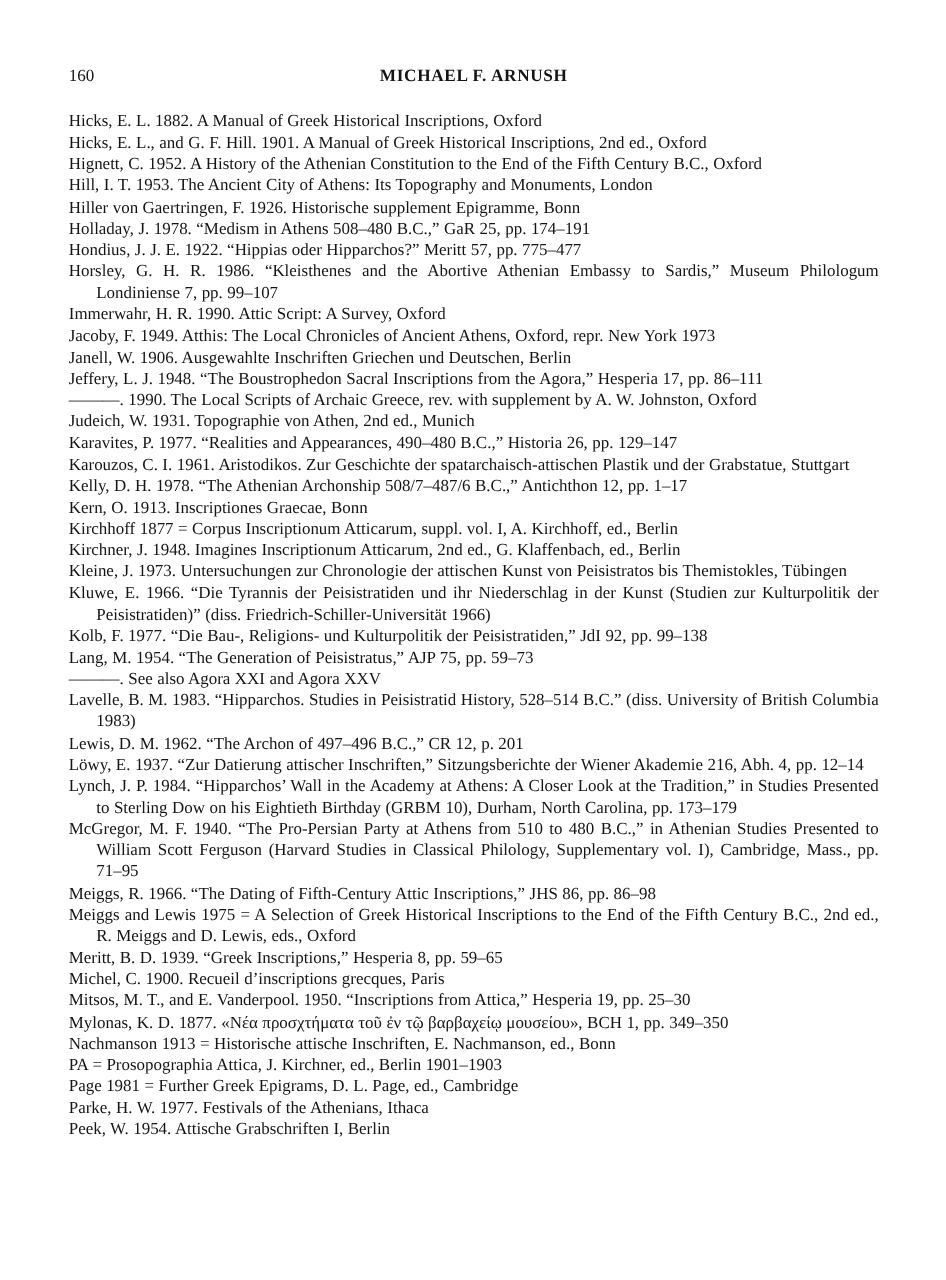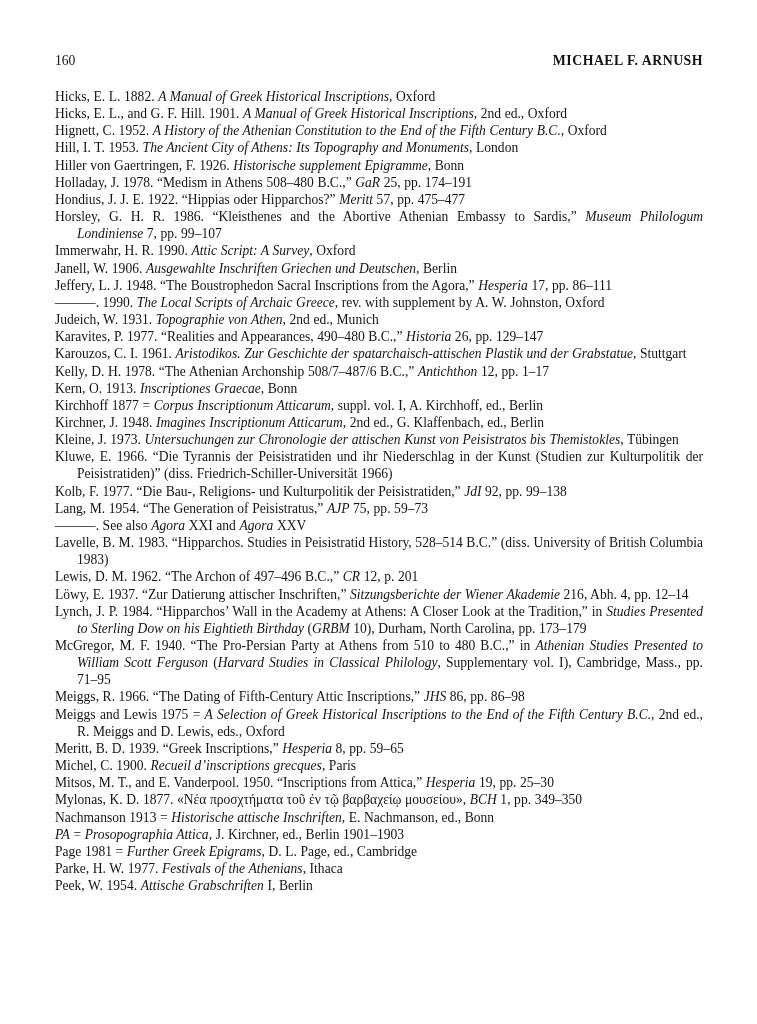--- a/index.html
+++ b/index.html
@@ -19,58 +19,59 @@
   .page-header {
     position: absolute;
     top: 53px; left: 55px; right: 54px;
     height: 18px;
   }
   .page-number {
     position: absolute; left: 0; top: 0;
     font-size: 13.6px; line-height: 16px;
   }
   .running-head {
-    text-align: right;
+    text-align: center;
     font-size: 13.8px; line-height: 16px;
     letter-spacing: 0.5px;
     font-weight: 600;
   }
   .bibliography {
     position: absolute;
     top: 88px; left: 55px;
     width: 648px;
   }
   .entry {
     font-size: 13.55px;
     line-height: 17.15px;
     text-align: justify;
     padding-left: 22px;
     text-indent: -22px;
     word-spacing: 0.2px;
   }
-  .it { font-style: italic; }
+  .it { }
 </style>
 </head>
 <body>
 
 <div class="page">
   <div class="page-header">
     <span class="page-number">160</span>
     <div class="running-head">MICHAEL F. ARNUSH</div>
   </div>
   <div class="bibliography">
       <div class="entry"><span>Hicks, E. L. 1882. </span><span class="it">A Manual of Greek Historical Inscriptions</span><span>, Oxford</span></div>
       <div class="entry"><span>Hicks, E. L., and G. F. Hill. 1901. </span><span class="it">A Manual of Greek Historical Inscriptions</span><span>, 2nd ed., Oxford</span></div>
       <div class="entry"><span>Hignett, C. 1952. </span><span class="it">A History of the Athenian Constitution to the End of the Fifth Century B.C.</span><span>, Oxford</span></div>
       <div class="entry"><span>Hill, I. T. 1953. </span><span class="it">The Ancient City of Athens: Its Topography and Monuments</span><span>, London</span></div>
       <div class="entry"><span>Hiller von Gaertringen, F. 1926. </span><span class="it">Historische supplement Epigramme</span><span>, Bonn</span></div>
       <div class="entry"><span>Holladay, J. 1978. “Medism in Athens 508–480 B.C.,” </span><span class="it">GaR</span><span> 25, pp. 174–191</span></div>
-      <div class="entry"><span>Hondius, J. J. E. 1922. “Hippias oder Hipparchos?” </span><span class="it">Meritt</span><span> 57, pp. 475–477</span></div>
+      <div class="entry"><span>Hondius, J. J. E. 1922. “Hippias oder Hipparchos?” </span><span class="it">Meritt</span><span> 57, pp. 775–477</span></div>
       <div class="entry"><span>Horsley, G. H. R. 1986. “Kleisthenes and the Abortive Athenian Embassy to Sardis,” </span><span class="it">Museum Philologum Londiniense</span><span> 7, pp. 99–107</span></div>
       <div class="entry"><span>Immerwahr, H. R. 1990. </span><span class="it">Attic Script: A Survey</span><span>, Oxford</span></div>
+      <div class="entry"><span>Jacoby, F. 1949. </span><span class="it">Atthis: The Local Chronicles of Ancient Athens</span><span>, Oxford, repr. New York 1973</span></div>
       <div class="entry"><span>Janell, W. 1906. </span><span class="it">Ausgewahlte Inschriften Griechen und Deutschen</span><span>, Berlin</span></div>
       <div class="entry"><span>Jeffery, L. J. 1948. “The Boustrophedon Sacral Inscriptions from the Agora,” </span><span class="it">Hesperia</span><span> 17, pp. 86–111</span></div>
       <div class="entry"><span>———. 1990. </span><span class="it">The Local Scripts of Archaic Greece</span><span>, rev. with supplement by A. W. Johnston, Oxford</span></div>
       <div class="entry"><span>Judeich, W. 1931. </span><span class="it">Topographie von Athen</span><span>, 2nd ed., Munich</span></div>
       <div class="entry"><span>Karavites, P. 1977. “Realities and Appearances, 490–480 B.C.,” </span><span class="it">Historia</span><span> 26, pp. 129–147</span></div>
       <div class="entry"><span>Karouzos, C. I. 1961. </span><span class="it">Aristodikos. Zur Geschichte der spatarchaisch-attischen Plastik und der Grabstatue</span><span>, Stuttgart</span></div>
       <div class="entry"><span>Kelly, D. H. 1978. “The Athenian Archonship 508/7–487/6 B.C.,” </span><span class="it">Antichthon</span><span> 12, pp. 1–17</span></div>
       <div class="entry"><span>Kern, O. 1913. </span><span class="it">Inscriptiones Graecae</span><span>, Bonn</span></div>
       <div class="entry"><span>Kirchhoff 1877 = </span><span class="it">Corpus Inscriptionum Atticarum</span><span>, suppl. vol. I, A. Kirchhoff, ed., Berlin</span></div>
       <div class="entry"><span>Kirchner, J. 1948. </span><span class="it">Imagines Inscriptionum Atticarum</span><span>, 2nd ed., G. Klaffenbach, ed., Berlin</span></div>

